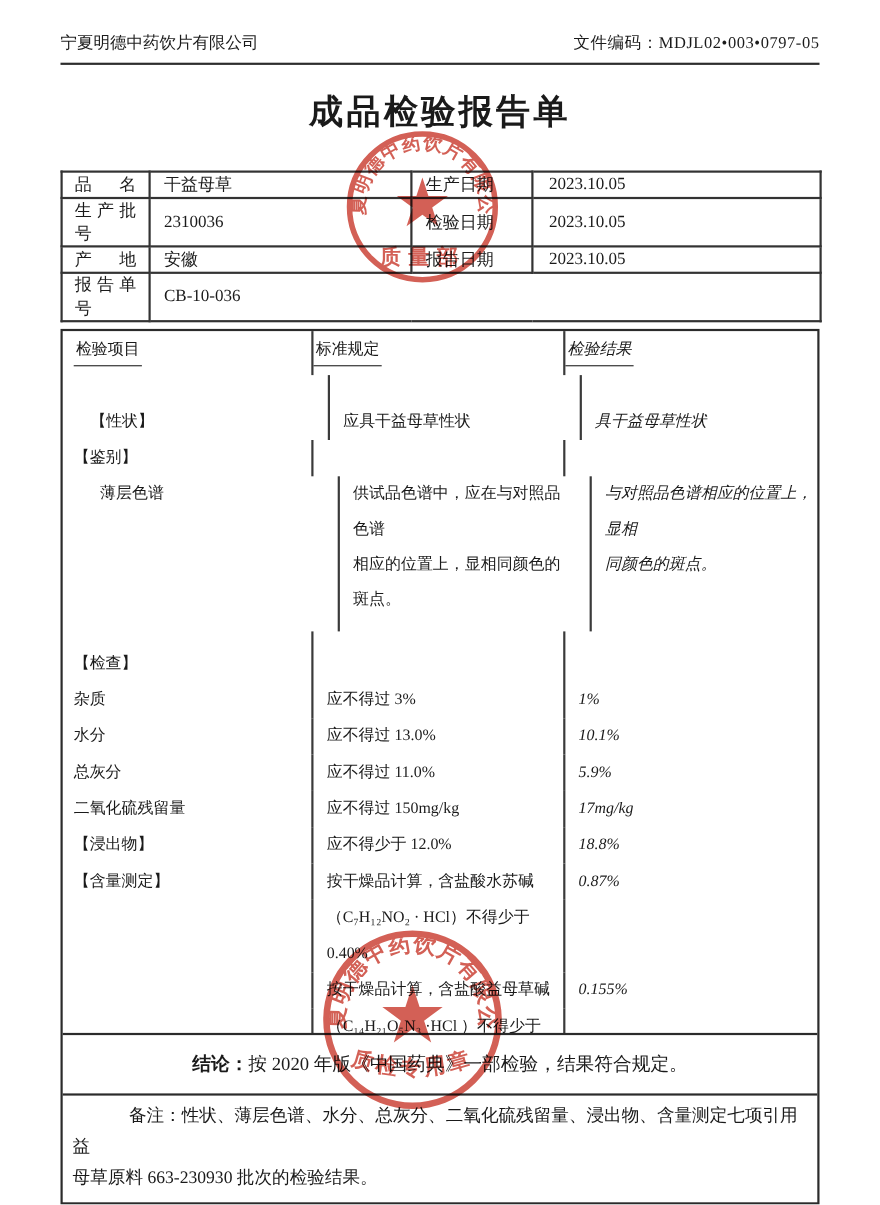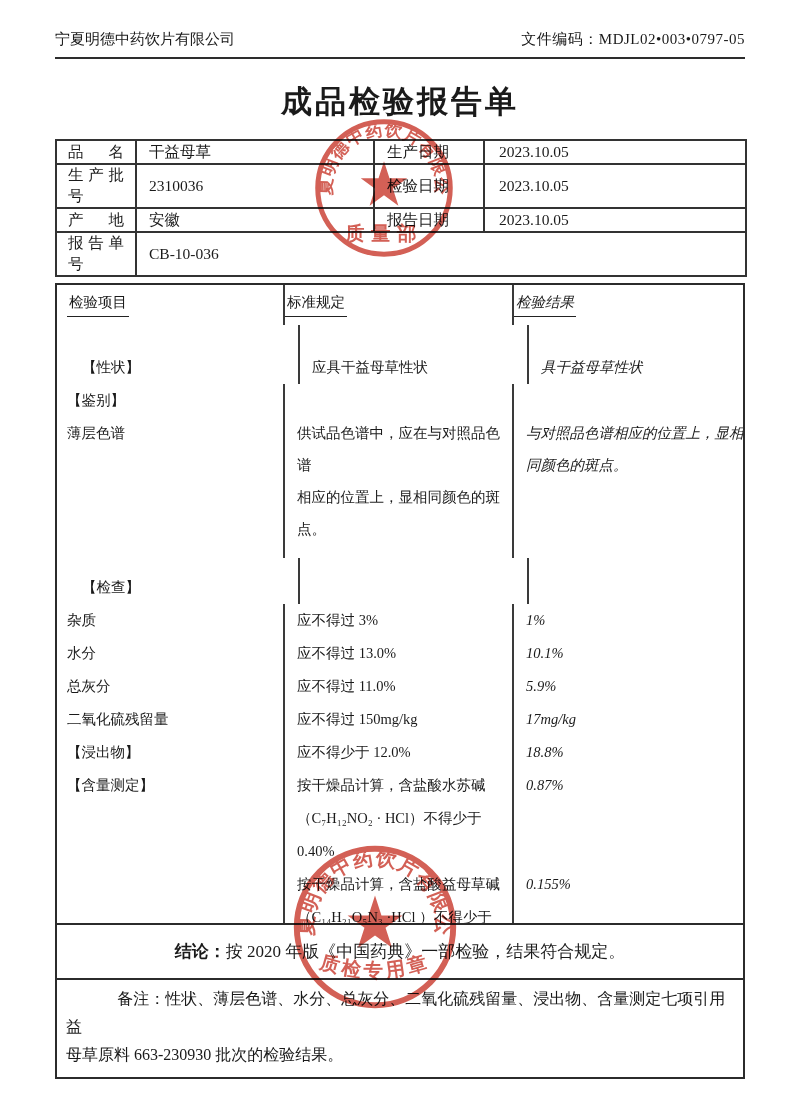--- a/index.html
+++ b/index.html
@@ -15,21 +15,21 @@
   .hdr {
     padding-top:30px; padding-bottom:8px;
     display:flex; justify-content:space-between; align-items:flex-end;
     border-bottom:2px solid #2d2d2d; font-size:15px;
   }
   .hdr .code { letter-spacing:.5px; }
 
   
   .title {
     text-align:center; font-size:31px; font-weight:bold;
-    margin-top:22px; margin-bottom:16px; letter-spacing:3px;
+    margin-top:22px; margin-bottom:32px; letter-spacing:3px;
   }
 
   
   table.info { width:690px; border-collapse:collapse; table-layout:fixed; font-size:15.5px; }
   table.info td { border:2px solid #333; height:24px; vertical-align:middle; background:transparent; }
   table.info td.lbl { padding:0 11px; text-align:justify; text-align-last:justify; }
   table.info td.val  { padding:0 12px; }
   table.info td.lbl2 { padding:0 12px; }
   table.info td.val2 { padding:0 14px; }
 
@@ -39,22 +39,22 @@
   .mrow { display:grid; grid-template-columns:226px 229px 235px; }
   .mrow.filler { flex:1; }
   .mc { line-height:33px; font-size:14.5px; white-space:pre-line; }
   .mc.c1 { padding-left:10px; }
   .mc.c2 { padding-left:12px; border-left:2px solid #3a3a3a; }
   .mc.c3 { padding-left:12px; border-left:2px solid #3a3a3a;font-style:italic; }
   .mrow.mhead .mc { height:40px; padding-top:6px; line-height:22px; }
   .mrow.mhead .mc.c2, .mrow.mhead .mc.c3 { text-align:left; padding-left:0; }
   .mrow.mhead .u { display:inline-block; border-bottom:1.2px solid #222; padding:0 2px 3px 2px; }
   .mrow.gap-lg .mc { padding-top:26px;margin-left:15px; }
-  .mrow.gap-sm .mc { padding-top:13px;margin-left:15px; }
-  .mrow.two-line .mc { line-height:32px; padding-bottom:13px; }
+  .mrow.gap-sm .mc { padding-top:13px; }
+  .mrow.two-line .mc { line-height:32px; padding-bottom:13px;margin-left:24px; }
 
   
   .crow {
     border-top:2.5px solid #2b2b2b; min-height:55px;
     display:flex; align-items:center; justify-content:center;
     font-size:17px;
   }
   .crow .c-label { font-weight:bold; }
   .rrow {
     border-top:2.5px solid #2b2b2b; padding:5px 9px 8px 9px;

